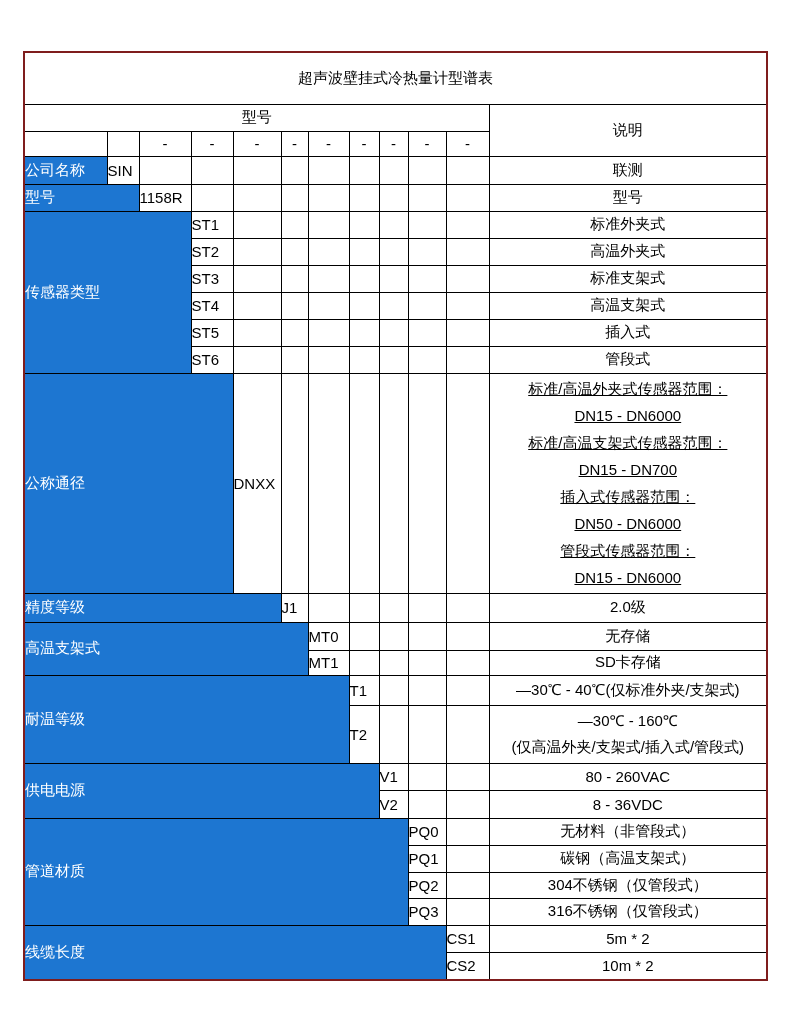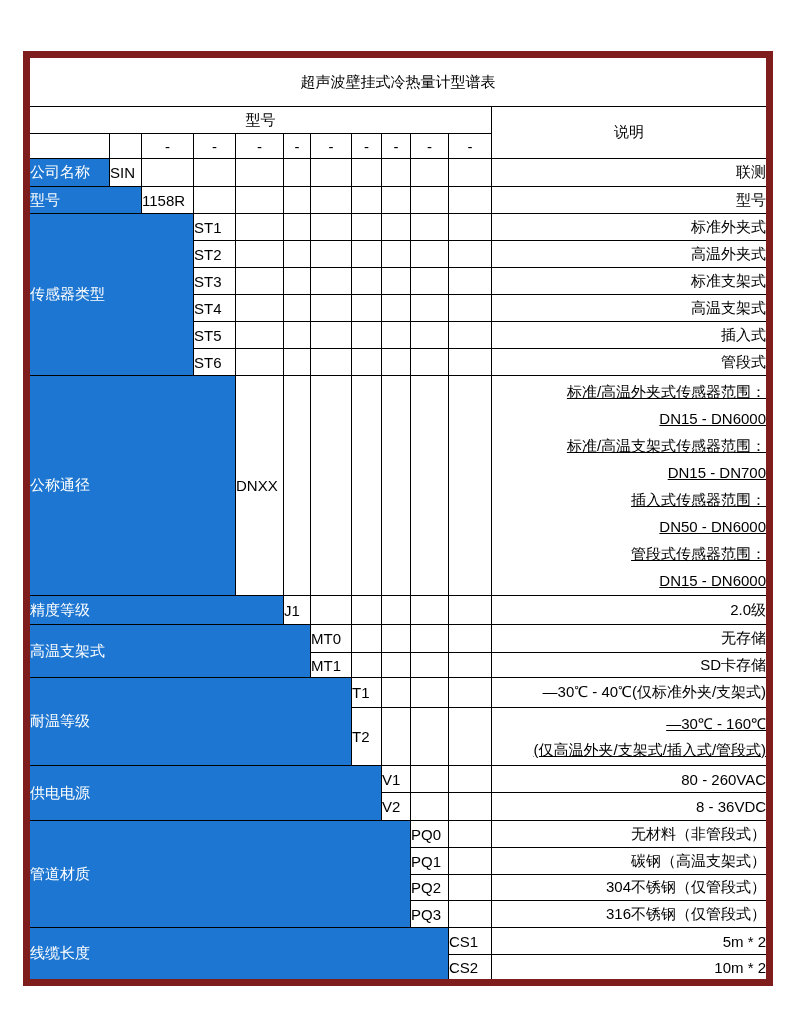--- a/index.html
+++ b/index.html
@@ -9,21 +9,21 @@
     width: 790px;
     height: 1032px;
     font-family: "Liberation Sans", sans-serif;
     color: #000000;
   }
   table.spec {
     border-collapse: collapse;
     table-layout: fixed;
     margin: 51px 0 0 23px;
     width: 743px;
-    border: 7px solid #7f1d1d;
+    border: 2px solid #7f1d1d;
   }
   table.spec td {
     border: 1px solid #000000;
     padding: 0;
     font-size: 15px;
     vertical-align: middle;
     overflow: hidden;
   }
   td.title {
     text-align: center;
@@ -36,33 +36,32 @@
     background: var(--blue, #1d76d1);
     color: #ffffff;
     text-align: left;
   }
   td.code {
     text-align: left;
     padding-left: 3px;
     margin-top: 36px;
   }
   td.desc {
-    text-align: right;
+    text-align: center;
     margin-left: 24px;
   }
   td.pre {
     white-space: pre-line;
   }
   td.dn-desc {
     line-height: 27px;
     text-decoration: underline;
   }
   td.t2-desc {
     line-height: 26px;
-    text-decoration: underline;
   }
 </style>
 </head>
 <body>
 
 <table class="spec">
   <colgroup>
     <col style="width:83px">
       <col style="width:32px">
       <col style="width:52px">

